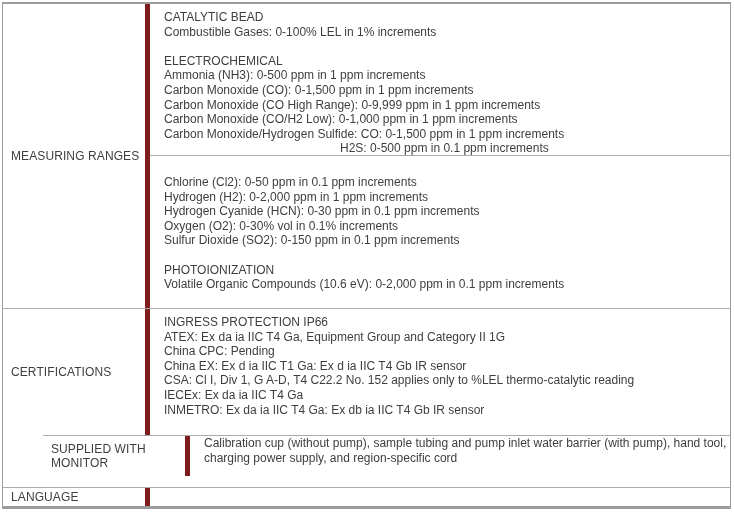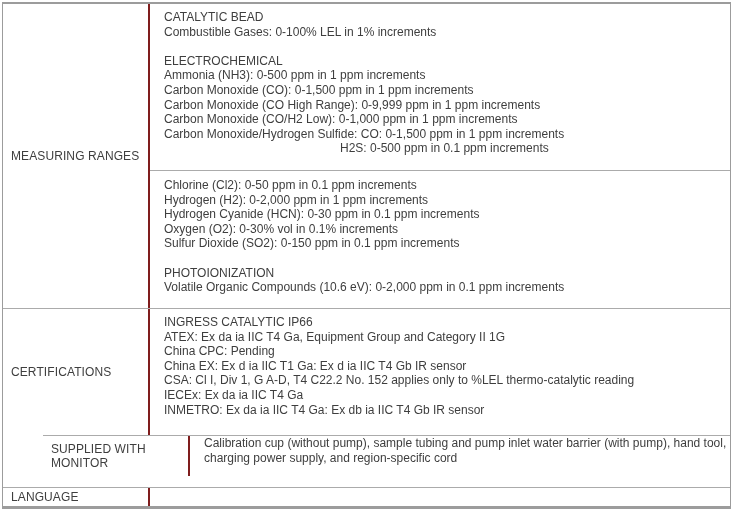--- a/index.html
+++ b/index.html
@@ -30,21 +30,21 @@
   }
   .row + .row { border-top: 1px solid #ababab; }
   .row-measuring { height: 304px; }
   .row-certifications { height: 127px; }
   .row-supplied { height: 41px; margin-left: 40px; }
   .row-language { flex: 1; margin-top: 11px; }
   .label-cell {
     flex: 0 0 147px;
     width: 147px;
     box-sizing: border-box;
-    border-right: 2px solid #7f1d1d;
+    border-right: 5px solid #7f1d1d;
     display: flex;
     align-items: center;
     padding-left: 8px;
     line-height: 14px;
     letter-spacing: 0.1px;
   }
   .value-col {
     flex: 1;
     min-width: 0;
     display: flex;
@@ -53,22 +53,21 @@
   }
   .value-cell {
     box-sizing: border-box;
     padding: 6px 4px 0 14px;
     overflow: hidden;
   }
   .value-cell.cell-split-top { height: 151px; }
   .value-cell.cell-split-bottom {
     flex: 1;
     border-top: 1px solid #ababab;
-    padding-top: 7px;
-    margin-top: 15px;
+    padding-top: 19px;
   }
   .value-cell.cell-centered {
     display: flex;
     flex-direction: column;
     justify-content: space-between;
     padding-top: 0;
   }
   .line {
     height: 14.6px;
     line-height: 14.6px;
@@ -105,21 +104,21 @@
           <div class="line">PHOTOIONIZATION</div>
           <div class="line">Volatile Organic Compounds (10.6 eV): 0-2,000 ppm in 0.1 ppm increments</div>
         </div>
     </div>
   </div>
 
   <div class="row row-certifications">
     <div class="label-cell">CERTIFICATIONS</div>
     <div class="value-col">
       <div class="value-cell">
-          <div class="line">INGRESS CATALYTIC IP66</div>
+          <div class="line">INGRESS PROTECTION IP66</div>
           <div class="line">ATEX: Ex da ia IIC T4 Ga, Equipment Group and Category II 1G</div>
           <div class="line">China CPC: Pending</div>
           <div class="line">China EX: Ex d ia IIC T1 Ga: Ex d ia IIC T4 Gb IR sensor</div>
           <div class="line">CSA: Cl I, Div 1, G A-D, T4 C22.2 No. 152 applies only to %LEL thermo-catalytic reading</div>
           <div class="line">IECEx: Ex da ia IIC T4 Ga</div>
           <div class="line">INMETRO: Ex da ia IIC T4 Ga: Ex db ia IIC T4 Gb IR sensor</div>
         </div>
     </div>
   </div>
 

